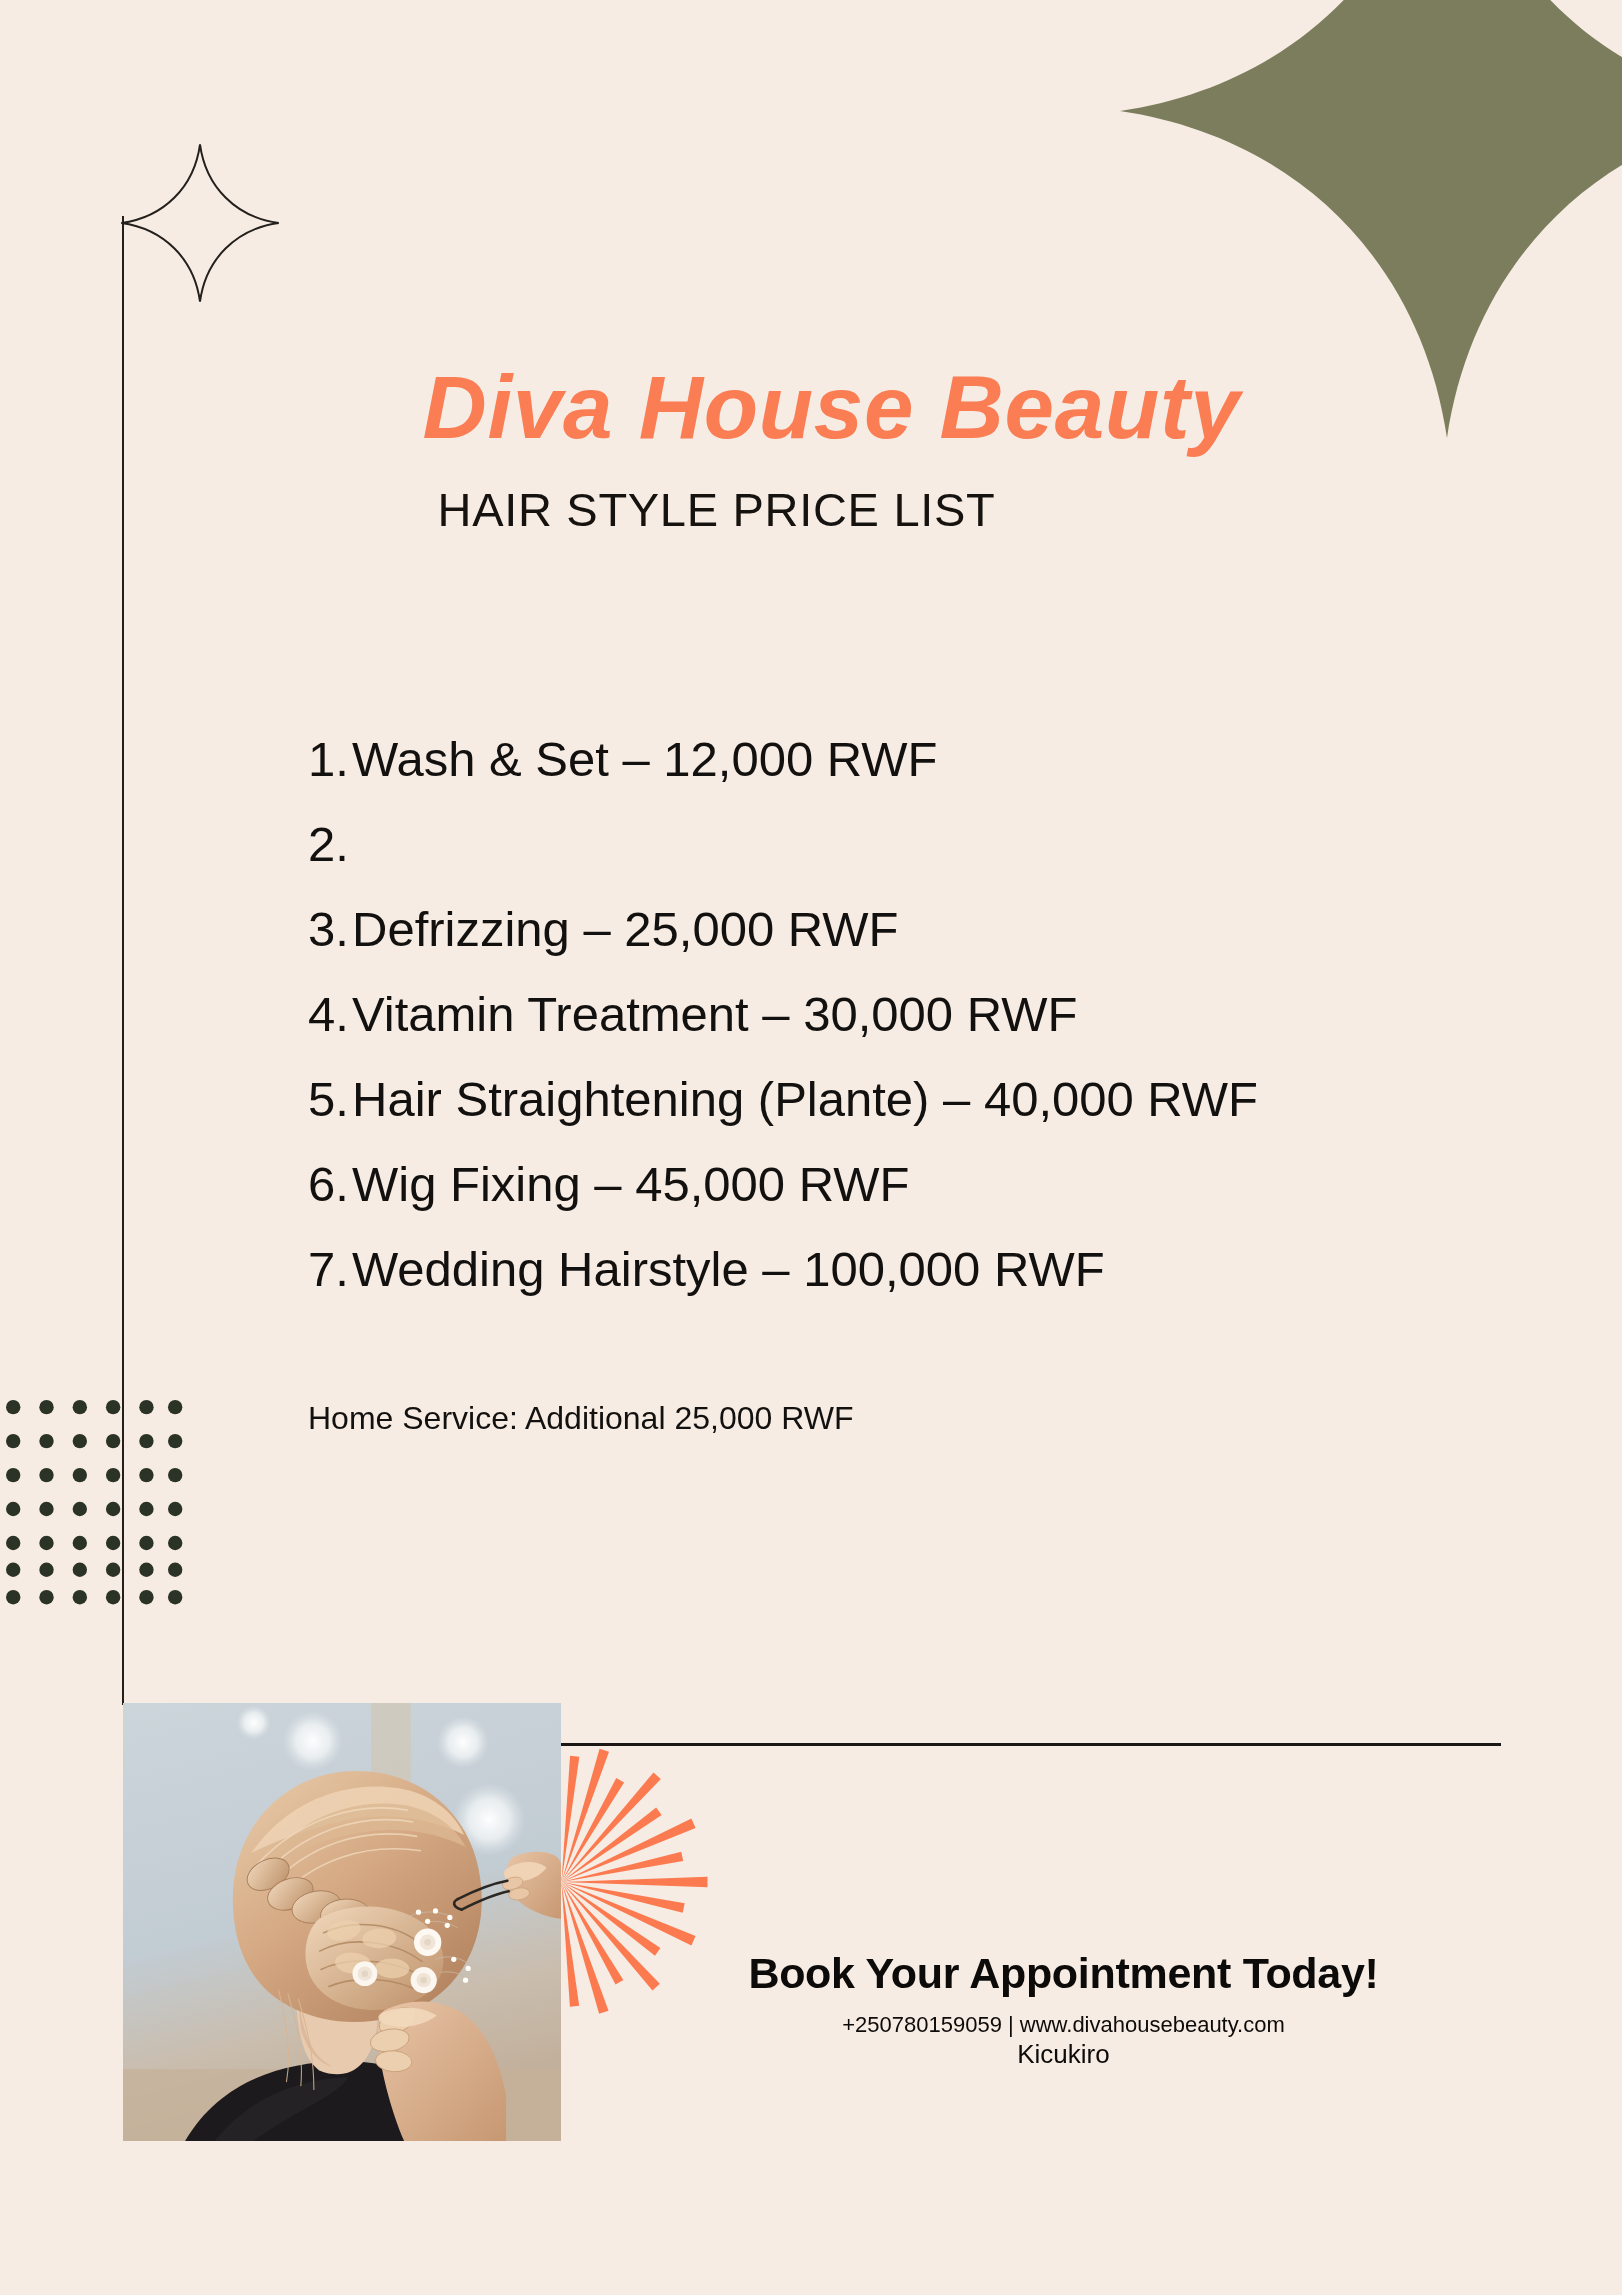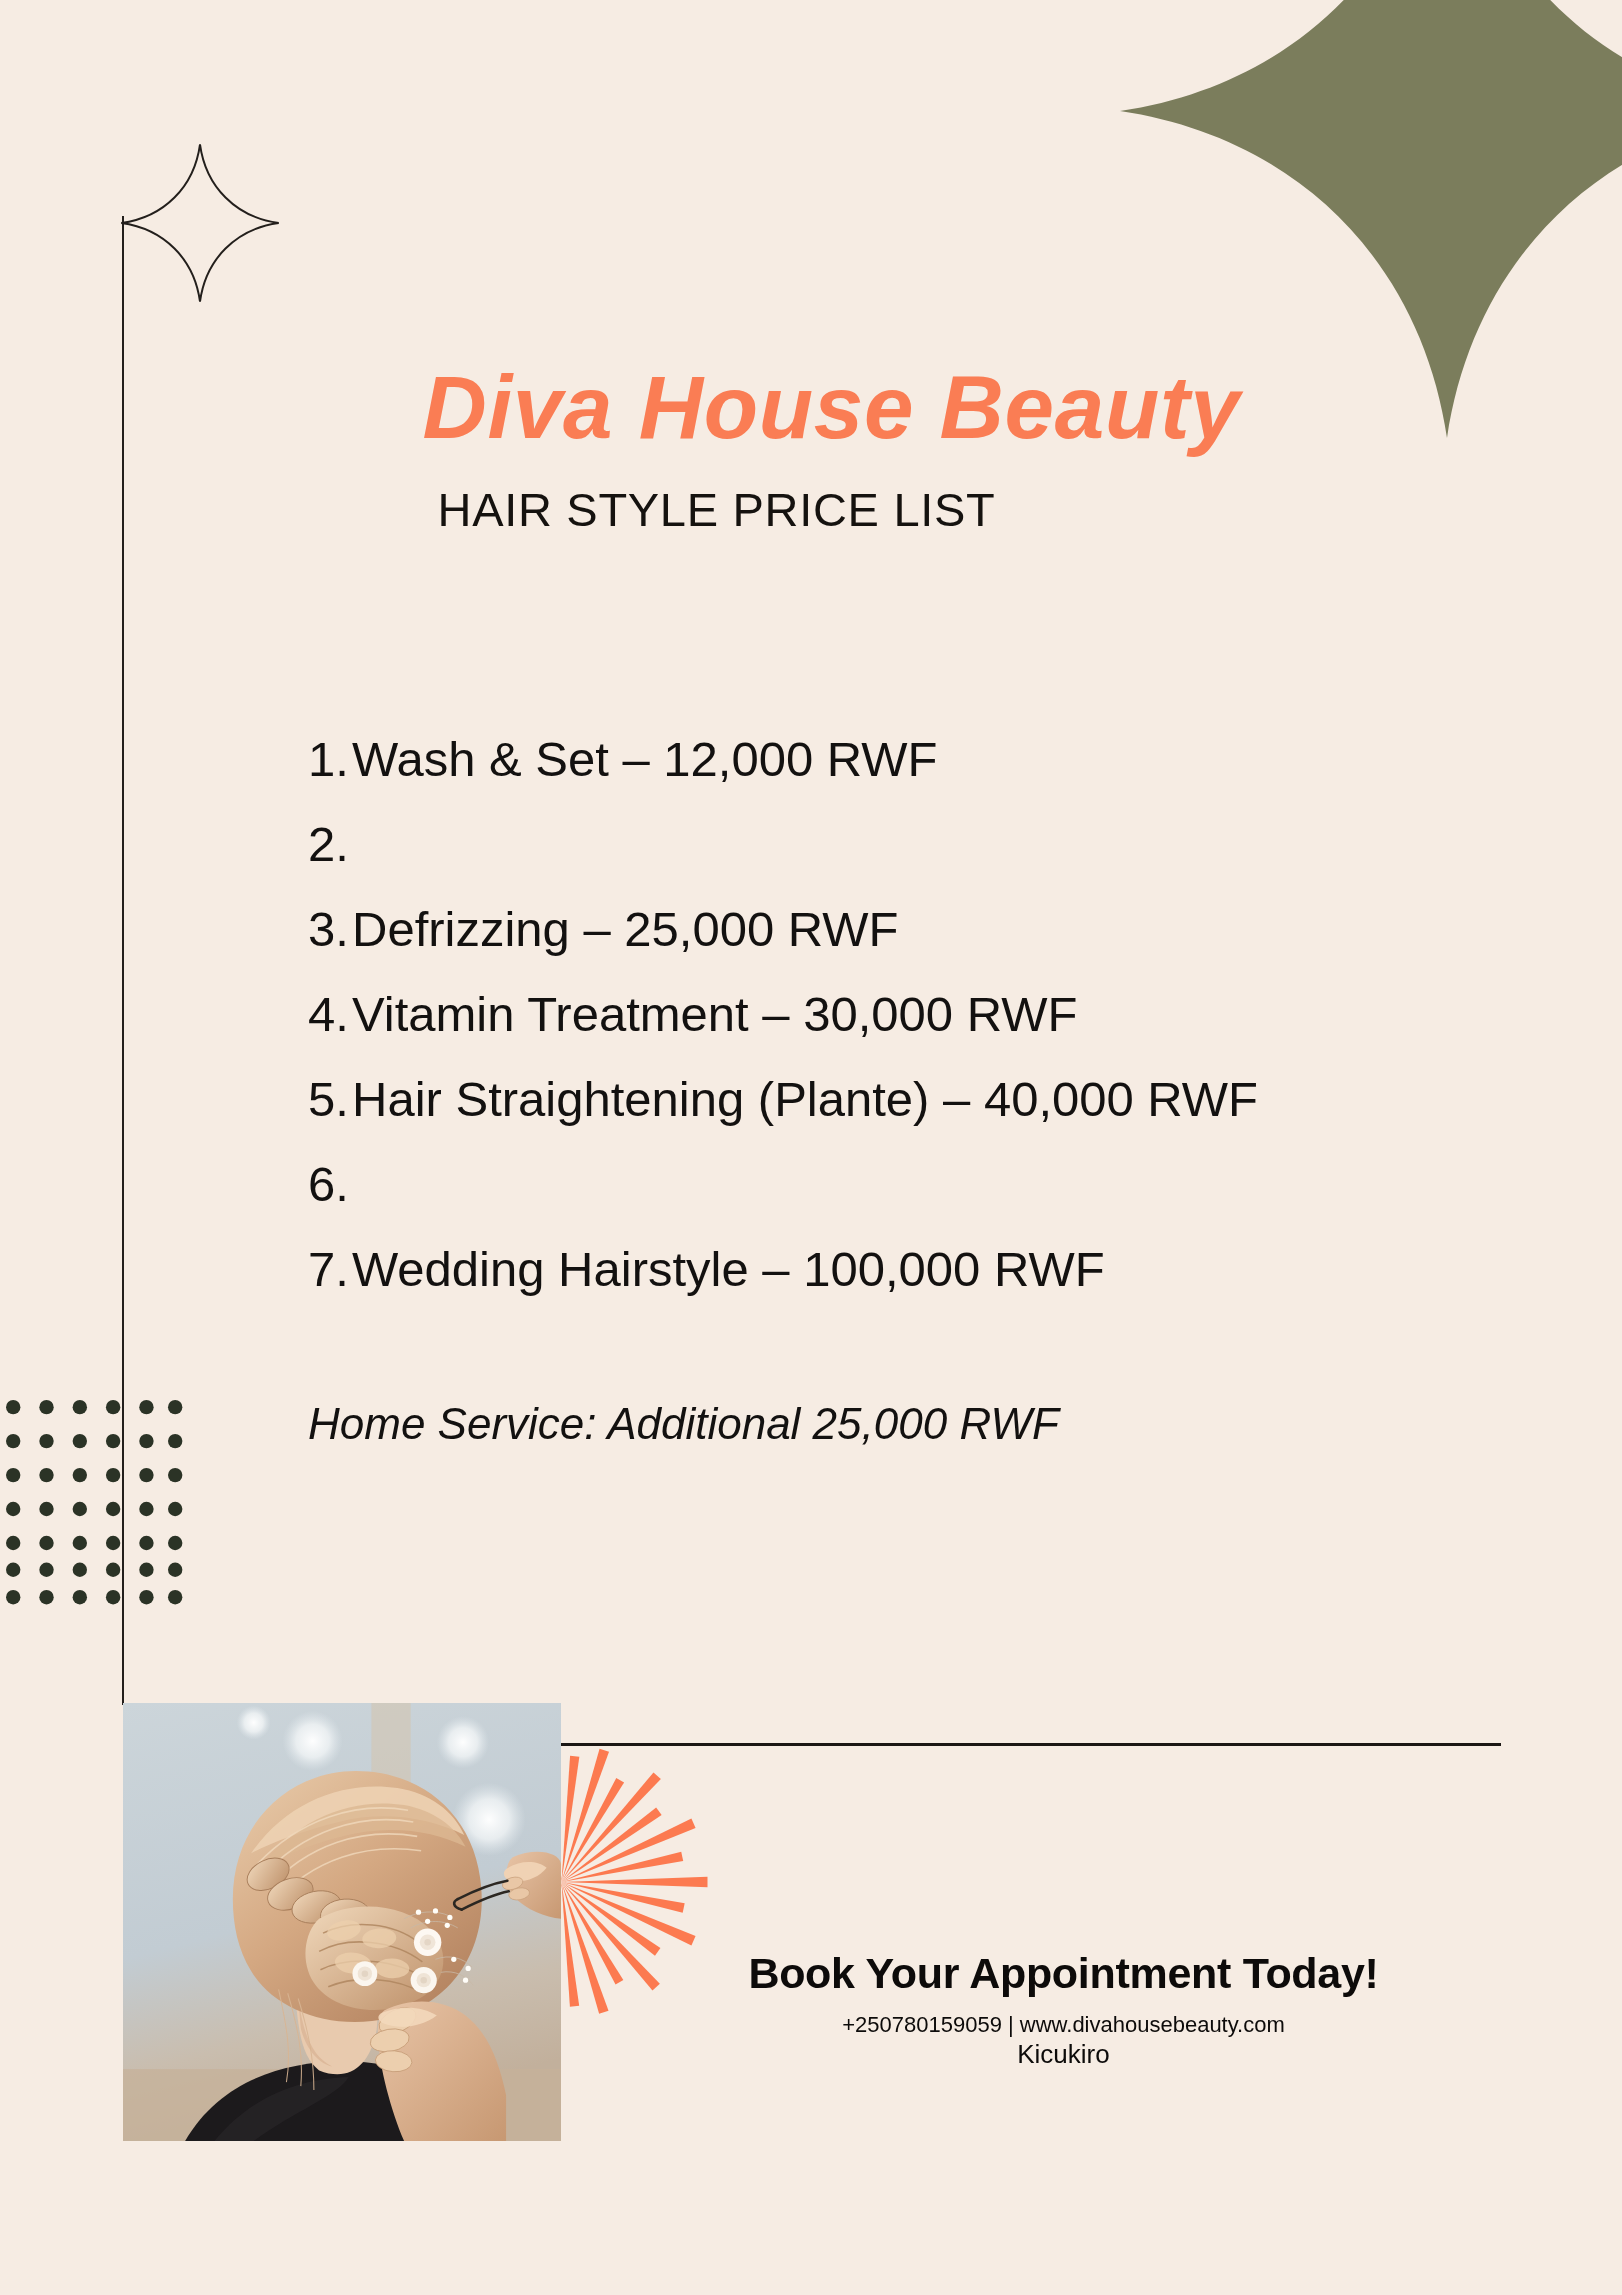--- a/index.html
+++ b/index.html
@@ -90,25 +90,24 @@
     color:#131110;
     white-space:nowrap;
   }
   .price-row .num{
     width:44px;
     flex:0 0 44px;
   }
   .home-service{
     position:absolute;
     left:308px; top:1402px;
-    font-size:44px;
+    font-size:32px;
     line-height:1;
     color:#131110;
     white-space:nowrap;
-    font-style:italic;
   }
 
   
   .photo{
     position:absolute;
     left:123px; top:1703px;
     width:438px;height:438px;
     overflow:hidden;
     background:#c3ccd2;
   }
@@ -286,20 +285,21 @@
   <div class="price-row">
     <span class="num">4.</span>
     <span>Vitamin Treatment – 30,000 RWF</span>
   </div>
   <div class="price-row">
     <span class="num">5.</span>
     <span>Hair Straightening (Plante) – 40,000 RWF</span>
   </div>
   <div class="price-row">
     <span class="num">6.</span>
+    <span>Wig Fixing – 45,000 RWF</span>
   </div>
   <div class="price-row">
     <span class="num">7.</span>
     <span>Wedding Hairstyle – 100,000 RWF</span>
   </div>
 </div>
 
 <div class="home-service">Home Service: Additional 25,000 RWF</div>
 
 <div class="photo">

